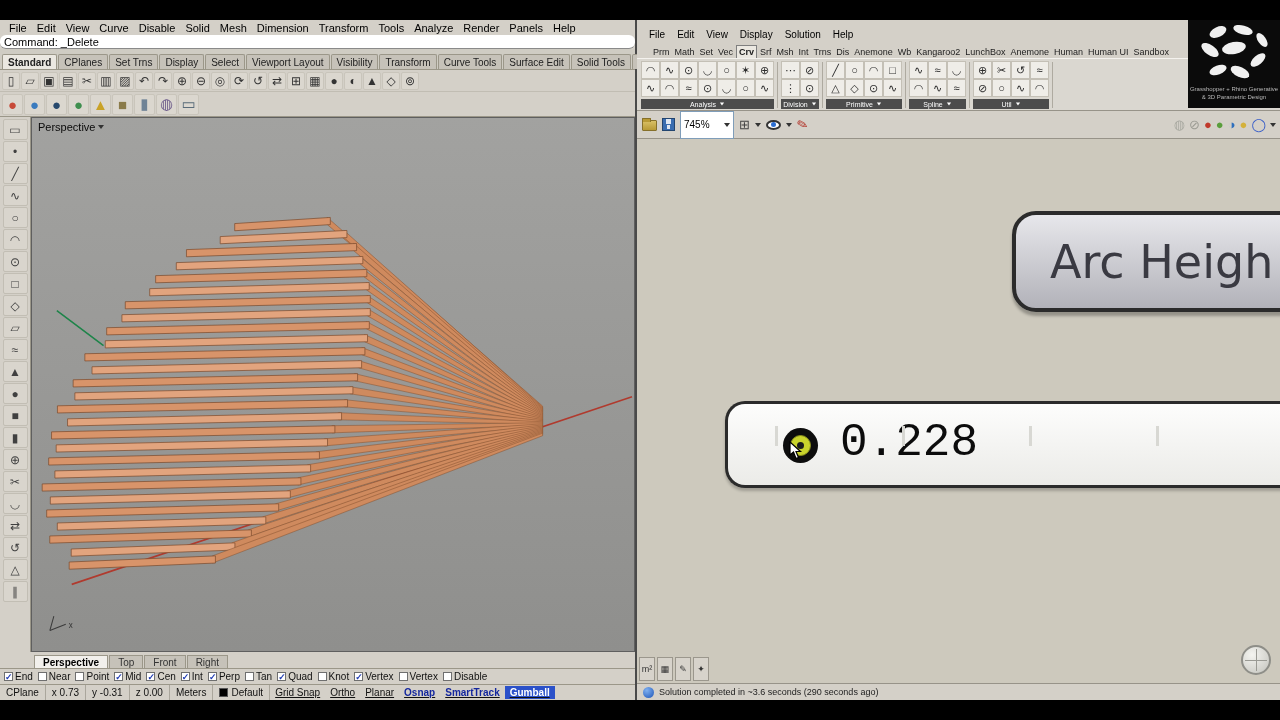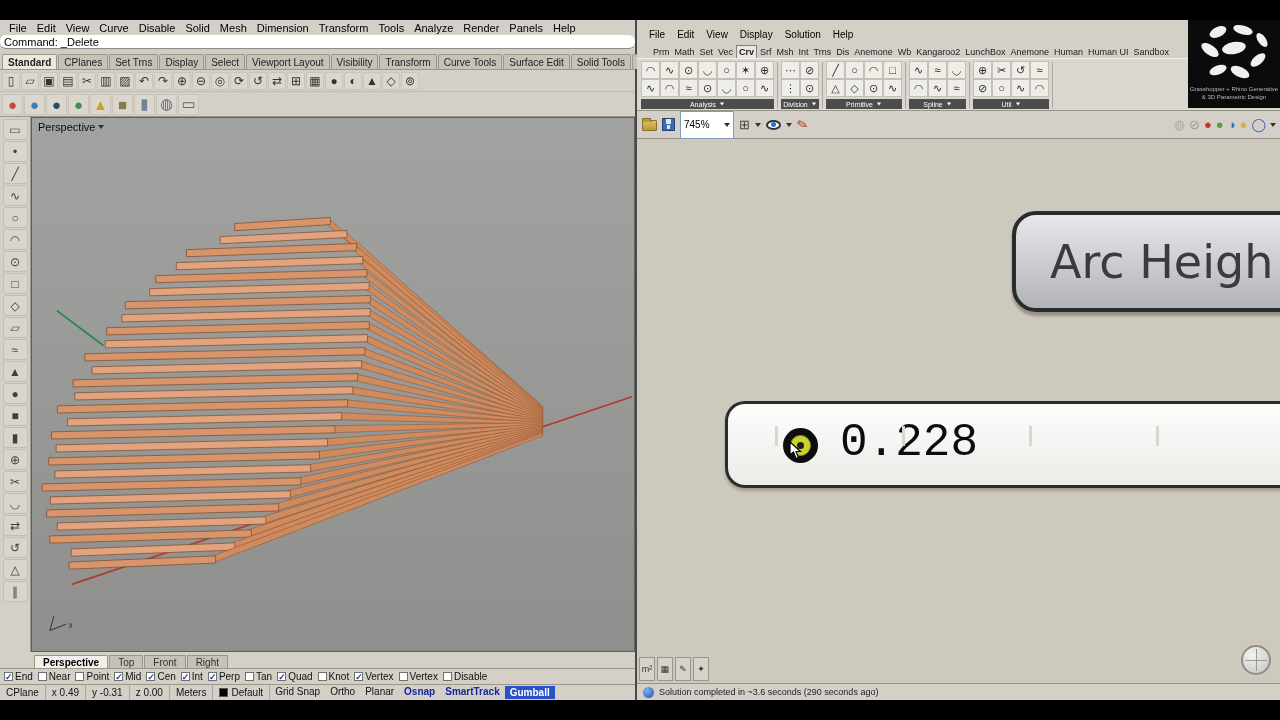--- a/index.html
+++ b/index.html
@@ -353,36 +353,36 @@
         <span class="os-item">
           <span class="os-box"></span>
           <span>Disable</span>
         </span>
       </div>
     <div class="r-status" id="r-status">
       <span class="st-seg">
           <span>CPlane</span>
         </span>
       <span class="st-seg">
-          <span>x 0.49</span>
+          <span>x 0.73</span>
         </span>
       <span class="st-seg">
           <span>y -0.31</span>
         </span>
       <span class="st-seg">
           <span>z 0.00</span>
         </span>
       <span class="st-seg">
           <span>Meters</span>
         </span>
       <span class="st-seg">
         <span class="swatch"></span>
         <span>Default</span>
       </span>
-      <span id="r-toggles" style="display:flex;align-items:flex-start;">
+      <span id="r-toggles" style="display:flex;align-items:center;text-decoration:underline;">
           <span class="toggle">Grid Snap</span>
           <span class="toggle">Ortho</span>
           <span class="toggle">Planar</span>
           <span class="toggle bold">Osnap</span>
           <span class="toggle bold">SmartTrack</span>
           <span class="toggle active">Gumball</span>
         </span>
     </div>
   </div>
 

